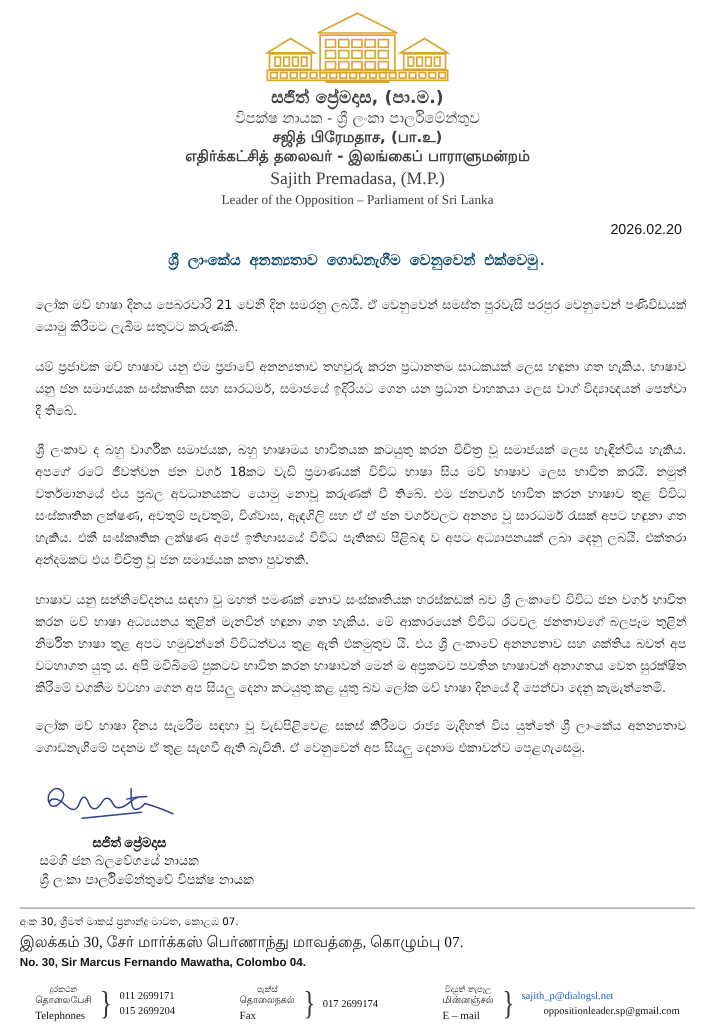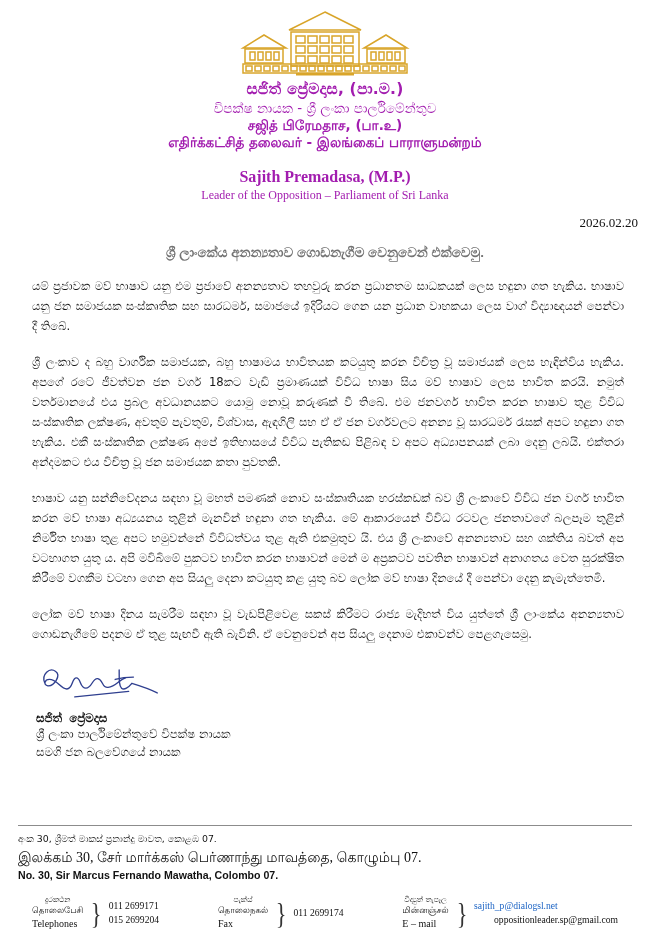--- a/index.html
+++ b/index.html
@@ -29,21 +29,21 @@
     padding-top: 8px;
   }
   .emblem {
     width: 170px;
     height: 68px;
     margin: 0 auto 4px auto;
     display: block;
   }
   .lh-line {
     line-height: 1.28;
-    color: #a21caf;
+    color: #404040;
   }
   .lh-si-name {
     font-family: "DejaVu Sans", sans-serif;
     font-size: 15.5px;
     font-weight: bold;
     letter-spacing: .2px;
   }
   .lh-si-title {
     font-family: "DejaVu Sans", sans-serif;
     font-size: 13.5px;
@@ -55,47 +55,47 @@
     font-weight: bold;
   }
   .lh-ta-title {
     font-family: "DejaVu Sans", sans-serif;
     font-size: 13.5px;
     font-weight: bold;
   }
   .lh-en-name {
     font-family: "Liberation Serif", serif;
     font-size: 16px;
-    font-weight: bold;
-    margin-top: 15px;
+    font-weight: normal;
+    margin-top: 1px;
   }
   .lh-en-title {
     font-family: "Liberation Serif", serif;
     font-size: 12px;
     font-weight: normal;
     margin-top: 1px;
   }
 
   
   .date-row {
     text-align: right;
-    padding: 12px 12px 0 0;
-    font-family: Liberation Serif, serif;
+    padding: 12px 30px 0 0;
+    font-family: Liberation Sans, sans-serif;
     font-size: 13px;
     color: #111;
   }
 
   
   .subject {
     text-align: center;
-    font-family: Liberation Sans, sans-serif;
+    font-family: Liberation Mono, monospace;
     font-size: 13.5px;
     font-weight: bold;
     margin: 14px 0 0 0;
-    color: #737373;
+    color: #0c4a6e;
   }
 
   
   .body-wrap {
     padding: 0 26px 0 32px;
   }
   .para {
     font-family: "DejaVu Sans", sans-serif;
     font-size: 11.6px;
     line-height: 1.72;
@@ -108,25 +108,26 @@
   
   .sign-block {
     padding: 18px 0 0 36px;
   }
   .signature {
     width: 160px;
     height: 46px;
     display: block;
   }
   .sign-name {
-    font-family: Liberation Mono, monospace;
+    font-family: Liberation Serif, serif;
     font-size: 11.8px;
     font-weight: bold;
     margin-top: 4px;
     color: #111;
+    margin-left: 48px;
   }
   .sign-role {
     font-family: "DejaVu Sans", sans-serif;
     font-size: 11.8px;
     line-height: 1.5;
     color: #111;
   }
 
   
   .footer {
@@ -293,48 +294,49 @@
     <div class="lh-line lh-ta-title">எதிர்க்கட்சித் தலைவர் - இலங்கைப் பாராளுமன்றம்</div>
     <div class="lh-line lh-en-name">Sajith Premadasa, (M.P.)</div>
     <div class="lh-line lh-en-title">Leader of the Opposition – Parliament of Sri Lanka</div>
   </div>
 
   <div class="date-row">2026.02.20</div>
 
   <div class="subject">ශ්‍රී ලාංකේය අනන්‍යතාව ගොඩනැගීම වෙනුවෙන් එක්වෙමු.</div>
 
   <div class="body-wrap">
+    <p class="para first">ලෝක මව් භාෂා දිනය පෙබරවාරි 21 වෙනි දින සමරනු ලබයි. ඒ වෙනුවෙන් සමස්ත පුරවැසි පරපුර වෙනුවෙන් පණිවිඩයක් යොමු කිරීමට ලැබීම සතුටට කරුණකි.</p>
     <p class="para">යම් ප්‍රජාවක මව් භාෂාව යනු එම ප්‍රජාවේ අනන්‍යතාව තහවුරු කරන ප්‍රධානතම සාධකයක් ලෙස හඳුනා ගත හැකිය. භාෂාව යනු ජන සමාජයක සංස්කෘතික සහ සාරධර්ම, සමාජයේ ඉදිරියට ගෙන යන ප්‍රධාන වාහකයා ලෙස වාග් විද්‍යාඥයන් පෙන්වා දී තිබේ.</p>
     <p class="para">ශ්‍රී ලංකාව ද බහු වාර්ගික සමාජයක, බහු භාෂාමය භාවිතයක කටයුතු කරන විචිත්‍ර වූ සමාජයක් ලෙස හැඳින්විය හැකිය. අපගේ රටේ ජීවත්වන ජන වර්ග 18කට වැඩි ප්‍රමාණයක් විවිධ භාෂා සිය මව් භාෂාව ලෙස භාවිත කරයි. නමුත් වර්තමානයේ එය ප්‍රබල අවධානයකට යොමු නොවූ කරුණක් වී තිබේ. එම ජනවර්ග භාවිත කරන භාෂාව තුළ විවිධ සංස්කෘතික ලක්ෂණ, අවතුම් පැවතුම්, විශ්වාස, ඇඳගිලි සහ ඒ ඒ ජන වර්ගවලට අනන්‍ය වූ සාරධර්ම රැසක් අපට හඳුනා ගත හැකිය. එකී සංස්කෘතික ලක්ෂණ අපේ ඉතිහාසයේ විවිධ පැතිකඩ පිළිබඳ ව අපට අධ්‍යාපනයක් ලබා දෙනු ලබයි. එක්තරා අන්දමකට එය විචිත්‍ර වූ ජන සමාජයක කතා පුවතකි.</p>
     <p class="para">භාෂාව යනු සන්නිවේදනය සඳහා වූ මහත් පමණක් නොව සංස්කෘතියක හරස්කඩක් බව ශ්‍රී ලංකාවේ විවිධ ජන වර්ග භාවිත කරන මව් භාෂා අධ්‍යයනය තුළින් මැනවින් හඳුනා ගත හැකිය. මේ ආකාරයෙන් විවිධ රටවල ජනතාවගේ බලපෑම තුළින් නිර්මිත භාෂා තුළ අපට හමුවන්නේ විවිධත්වය තුළ ඇති එකමුතුව යි. එය ශ්‍රී ලංකාවේ අනන්‍යතාව සහ ශක්තිය බවත් අප වටහාගත යුතු ය. අපි මවිබිමේ පුකටව භාවිත කරන භාෂාවන් මෙන් ම අප්‍රකටව පවතින භාෂාවන් අනාගතය වෙත සුරක්ෂිත කිරීමේ වගකීම වටහා ගෙන අප සියලු දෙනා කටයුතු කළ යුතු බව ලෝක මව් භාෂා දිනයේ දී පෙන්වා දෙනු කැමැත්තෙමි.</p>
     <p class="para">ලෝක මව් භාෂා දිනය සැමරීම සඳහා වූ වැඩපිළිවෙළ සකස් කිරීමට රාජ්‍ය මැදිහත් විය යුත්තේ ශ්‍රී ලාංකේය අනන්‍යතාව ගොඩනැගීමේ පදනම ඒ තුළ සැඟවී ඇති බැවිනි. ඒ වෙනුවෙන් අප සියලු දෙනාම එකාවන්ව පෙළගැසෙමු.</p>
   </div>
 
   <div class="sign-block">
     <svg class="signature" viewBox="0 0 200 58" aria-hidden="true">
       <g fill="none" stroke="#2f3f8f" stroke-width="1.7" stroke-linecap="round">
         <path d="M10 26 C6 16, 16 6, 24 12 C31 17, 22 31, 14 30 C8 29, 10 22, 16 22 C26 22, 30 34, 38 34 C46 34, 44 20, 50 20 C56 20, 54 33, 62 33 C70 33, 70 20, 77 21 C84 22, 82 33, 90 32 C100 31, 104 22, 112 20"></path>
         <path d="M104 10 C104 24, 104 30, 107 33 C110 36, 116 32, 120 27"></path>
         <path d="M99 22 C106 20, 114 19, 122 19"></path>
         <path d="M120 27 C130 30, 142 34, 152 39"></path>
         <path d="M48 44 L116 37"></path>
       </g>
     </svg>
     <div class="sign-name">සජිත් ප්‍රේමදාස</div>
+    <div class="sign-role">සමගි ජන බලවේගයේ නායක</div>
     <div class="sign-role">ශ්‍රී ලංකා පාර්ලිමේන්තුවේ විපක්ෂ නායක</div>
-    <div class="sign-role">සමගි ජන බලවේගයේ නායක</div>
   </div>
 
   <div class="footer">
     <hr class="footer-rule">
 
     <div class="addr">
       <div class="addr-si">අංක 30, ශ්‍රීමත් මාකස් ප්‍රනාන්දු මාවත, කොළඹ 07.</div>
       <div class="addr-ta">இலக்கம் 30,  சேர் மார்க்கஸ் பெர்ணாந்து மாவத்தை,  கொழும்பு 07.</div>
-      <div class="addr-en">No. 30, Sir Marcus Fernando Mawatha, Colombo 07.</div>
+      <div class="addr-en">No. 30, Sir Marcus Fernando Mawatha, Colombo 04.</div>
     </div>
 
     <div class="contact-row">
 
       <div class="contact-group">
         <div class="contact-labels">
           <div class="cl-si">දුරකථන</div>
           <div class="cl-ta">தொலைபேசி</div>
           <div class="cl-en">Telephones</div>
         </div>
@@ -346,21 +348,21 @@
       </div>
 
       <div class="contact-group">
         <div class="contact-labels">
           <div class="cl-si">පැක්ස්</div>
           <div class="cl-ta">தொலைநகல்</div>
           <div class="cl-en">Fax</div>
         </div>
         <div class="brace">}</div>
         <div class="contact-values">
-          <div>011 2699174</div>
+          <div>017 2699174</div>
         </div>
       </div>
 
       <div class="contact-group">
         <div class="contact-labels">
           <div class="cl-si">විද්‍යුත් තැපෑල</div>
           <div class="cl-ta">மின்னஞ்சல்</div>
           <div class="cl-en">E – mail</div>
         </div>
         <div class="brace">}</div>

